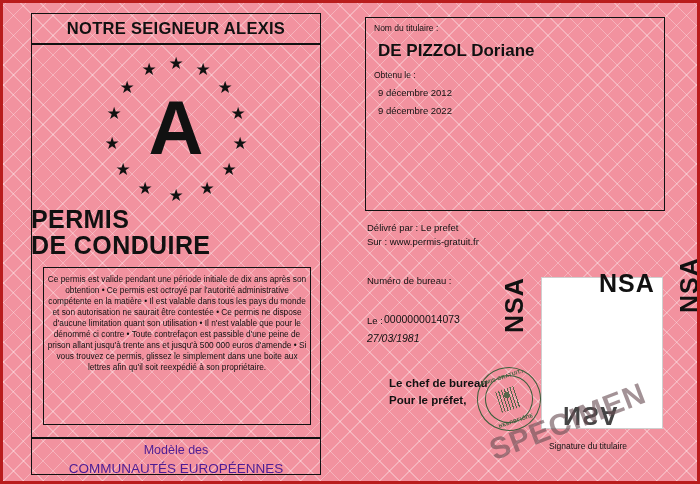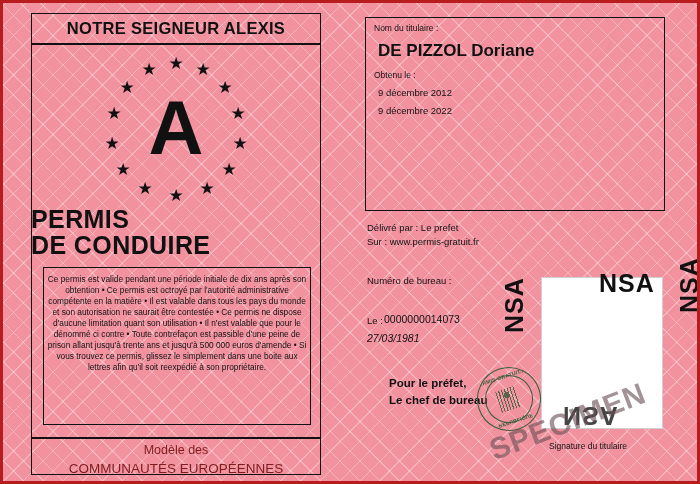--- a/index.html
+++ b/index.html
@@ -128,21 +128,21 @@
     top: 428px;
     width: 288px;
     height: 1.5px;
     background: #111;
   }
   #modele1, #modele2 {
     position: absolute;
     left: 20px;
     width: 290px;
     text-align: center;
-    color: #7f1d1d;
+    color: #4c1d95;
   }
   #modele1 { top: 434px; font-size: 12.5px; }
   #modele2 { top: 452px; font-size: 13.5px; }
 
   
   #right-panel {
     left: 352px;
     top: 6px;
     width: 340px;
     height: 470px;
@@ -374,22 +374,22 @@
       <div>Délivré par : Le prefet</div>
       <div>Sur : www.permis-gratuit.fr</div>
     </div>
 
     <div id="numero-lbl">Numéro de bureau :</div>
     <div id="numero-val">0000000014073</div>
     <div id="le-lbl">Le :</div>
     <div id="le-val">27/03/1981</div>
 
     <div id="prefet">
+      <div>Le chef de bureau</div>
       <div>Pour le préfet,</div>
-      <div>Le chef de bureau</div>
     </div>
 
     <div id="photo-box"></div>
     <div id="sig-label">Signature du titulaire</div>
   </div>
 
   <div class="nsa" id="nsa-top">NSA</div>
   <div class="nsa" id="nsa-vert-left">NSA</div>
   <div class="nsa" id="nsa-vert-right">NSA</div>
   <div class="nsa" id="nsa-flip">NSA</div>

